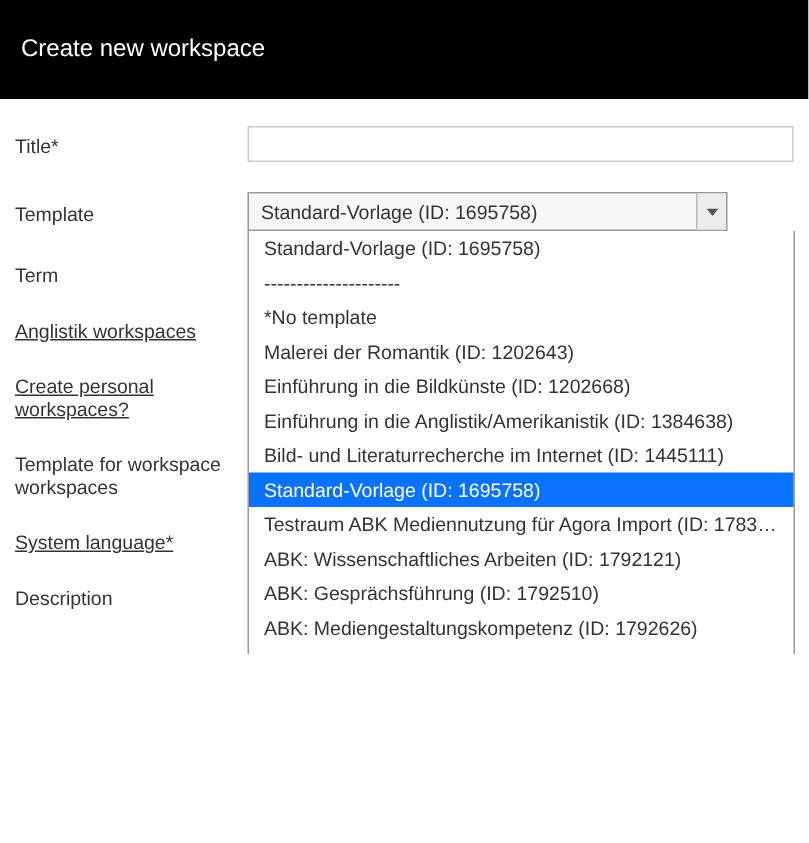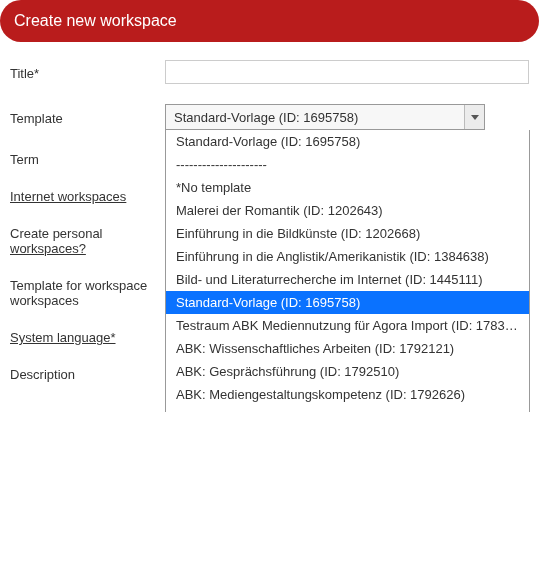--- a/index.html
+++ b/index.html
@@ -4,26 +4,25 @@
 <style>
   * { box-sizing: border-box; margin: 0; padding: 0; }
   body {
     font-family: Arial, Helvetica, sans-serif;
     font-size: 13px;
     color: #333;
     background: #fff;
     width: 539px;
   }
   .header {
-    background: #b91c1c;
+    background: #000000;
     color: #fff;
-    padding: 12px 14px;
+    padding: 24px 14px;
     font-size: 16px;
     font-weight: normal;
-    border-radius: 21px;
   }
   .form {
     padding: 18px 10px 10px 10px;
   }
   .row {
     display: flex;
     align-items: center;
     margin-bottom: 20px;
   }
   .label-col {
@@ -179,26 +178,26 @@
     </div>
   </div>
 
   <div style="height:20px;"></div>
 
   <div class="row">
     <div class="label-col">Term</div>
   </div>
 
   <div class="row">
-    <div class="label-col linklike">Internet workspaces</div>
+    <div class="label-col linklike">Anglistik workspaces</div>
   </div>
 
   <div class="row">
     <div class="label-col">
-      <span class="linklike" style="margin-top:42px;">Create personal</span><br>
+      <span class="linklike" style="text-decoration:underline;margin-top:42px;">Create personal</span><br>
       <span class="linklike" style="text-decoration:underline;">workspaces?</span>
     </div>
   </div>
 
   <div class="row">
     <div class="label-col">
       <span>Template for workspace</span><br>
       <span>workspaces</span>
     </div>
   </div>

